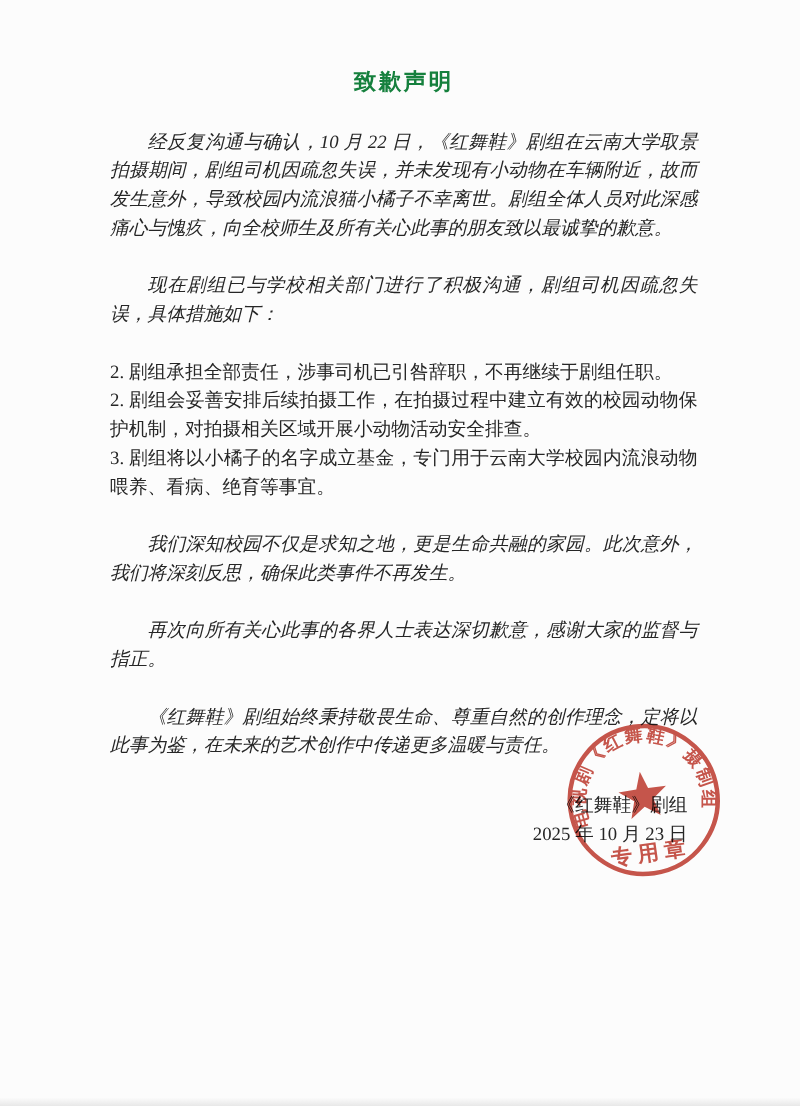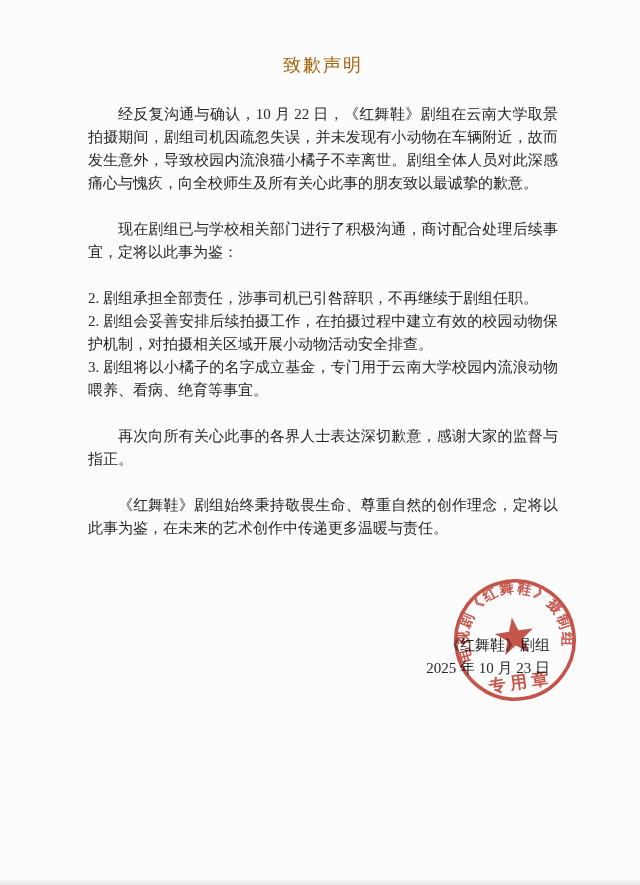--- a/index.html
+++ b/index.html
@@ -25,29 +25,30 @@
     left: 88px;
     top: 52px;
     width: 470px;
     font-size: 15px;
     line-height: 23px;
     text-align: justify;
   }
   .doc-title {
     text-align: center;
     font-size: 18px;
-    font-weight: normal;
-    color: #a16207;
+    font-weight: bold;
+    color: #15803d;
     letter-spacing: 2px;
     margin: 0;
     line-height: 26px;
   }
   p.para {
     margin: 23px 0 0 0;
     text-indent: 2em;
+    font-style: italic;
   }
   p.first-para {
     margin-top: 25px;
   }
   ol.measures {
     list-style: none;
     margin: 23px 0 0 0;
     padding: 0;
   }
   ol.measures li {
@@ -91,28 +92,29 @@
 </style>
 </head>
 <body>
 
 <div class="page">
 
   <div class="content">
     <h1 class="doc-title">致歉声明</h1>
 
     <p class="para first-para">经反复沟通与确认，10 月 22 日，《红舞鞋》剧组在云南大学取景拍摄期间，剧组司机因疏忽失误，并未发现有小动物在车辆附近，故而发生意外，导致校园内流浪猫小橘子不幸离世。剧组全体人员对此深感痛心与愧疚，向全校师生及所有关心此事的朋友致以最诚挚的歉意。</p>
-    <p class="para">现在剧组已与学校相关部门进行了积极沟通，商讨配合处理后续事宜，定将以此事为鉴：</p>
+    <p class="para">现在剧组已与学校相关部门进行了积极沟通，剧组司机因疏忽失误，具体措施如下：</p>
 
     <ol class="measures">
       <li>2. 剧组承担全部责任，涉事司机已引咎辞职，不再继续于剧组任职。</li>
       <li>2. 剧组会妥善安排后续拍摄工作，在拍摄过程中建立有效的校园动物保护机制，对拍摄相关区域开展小动物活动安全排查。</li>
       <li>3. 剧组将以小橘子的名字成立基金，专门用于云南大学校园内流浪动物喂养、看病、绝育等事宜。</li>
     </ol>
 
+    <p class="para">我们深知校园不仅是求知之地，更是生命共融的家园。此次意外，我们将深刻反思，确保此类事件不再发生。</p>
     <p class="para">再次向所有关心此事的各界人士表达深切歉意，感谢大家的监督与指正。</p>
     <p class="para">《红舞鞋》剧组始终秉持敬畏生命、尊重自然的创作理念，定将以此事为鉴，在未来的艺术创作中传递更多温暖与责任。</p>
   </div>
 
   <div class="signature-block">
     <div>《红舞鞋》剧组</div>
     <div>2025 年 10 月 23 日</div>
   </div>
 
   <div class="seal">

